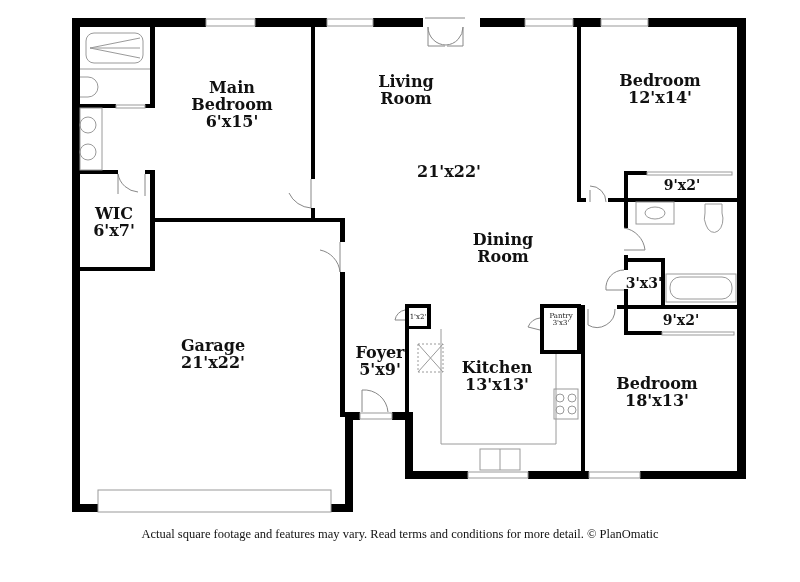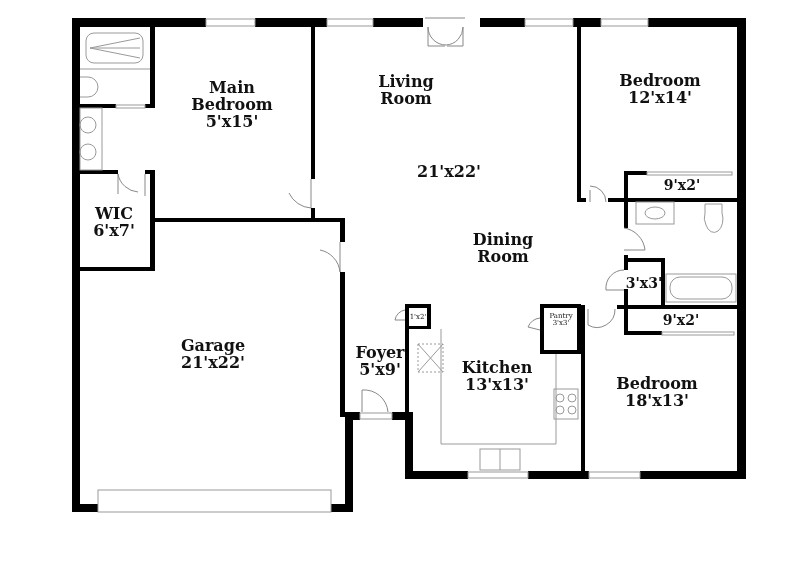--- a/index.html
+++ b/index.html
@@ -125,21 +125,21 @@
     <circle cx="560" cy="410" r="4"></circle>
       <circle cx="572" cy="410" r="4"></circle>
     <rect x="480" y="449" width="40" height="21"></rect>
     <path d="M500 449 L500 470"></path>
   </g>
 </svg>
 
 <div class="room-label lg" style="left:232px;top:80px;">
   <span>Main</span>
   <span>Bedroom</span>
-  <span>5'x15'</span>
+  <span>6'x15'</span>
 </div>
 <div class="room-label lg" style="left:406px;top:74px;">
   <span>Living</span>
   <span>Room</span>
 </div>
 <div class="room-label lg" style="left:449px;top:164px;">21'x22'</div>
 <div class="room-label lg" style="left:660px;top:73px;">
   <span>Bedroom</span>
   <span>12'x14'</span>
 </div>
@@ -170,13 +170,14 @@
 <div class="room-label lg" style="left:497px;top:360px;">
   <span>Kitchen</span>
   <span>13'x13'</span>
 </div>
 <div class="room-label lg" style="left:657px;top:376px;">
   <span>Bedroom</span>
   <span>18'x13'</span>
 </div>
 
 <div class="disclaimer">
+  <div>Actual square footage and features may vary. Read terms and conditions for more detail. © PlanOmatic</div>
 </div>
 
 </body></html>

